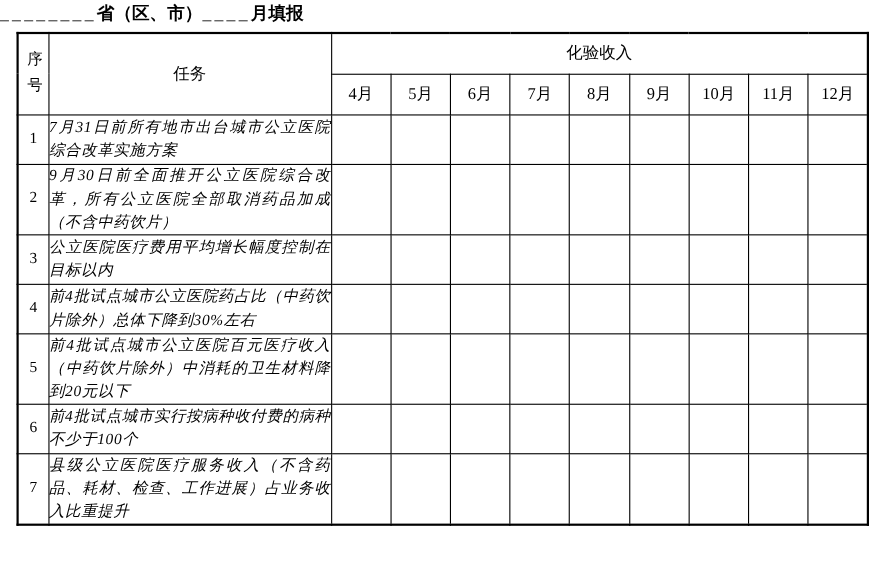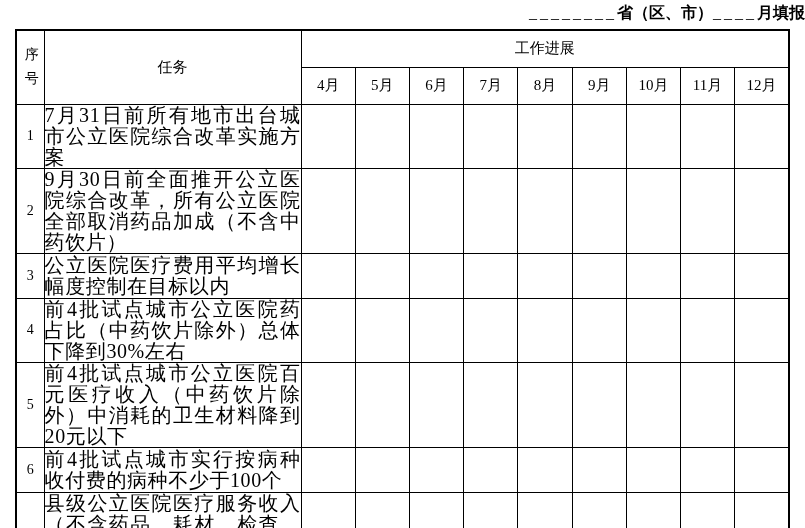--- a/index.html
+++ b/index.html
@@ -17,21 +17,21 @@
   .doc-title {
     margin: 10px 0 0 0;
     text-align: center;
     font-size: 24px;
     font-weight: bold;
     line-height: 28px;
     letter-spacing: 1px;
   }
   .doc-subtitle {
     margin-top: 2px;
-    text-align: right;
+    text-align: left;
     font-size: 16px;
     font-weight: bold;
     line-height: 22px;
   }
   .doc-subtitle .blank {
     letter-spacing: 3px;
     font-weight: normal;
   }
   table.form {
     width: 775px;
@@ -62,27 +62,28 @@
     word-break: break-all;
     line-height: 24px;
     font-size: 14px;
     text-align: right;
   }
   td.idx {
     text-align: center;
     font-size: 14px;
   }
   td.task {
-    font-size: 20px;
+    font-size: 14px;
     line-height: 21px;
     padding: 1px 5px;
     text-align: justify;
     text-justify: inter-character;
     letter-spacing: 0.6px;
     vertical-align: middle;
+    font-style: italic;
   }
   tr.h2l { height: 45px; }
   tr.h3l { height: 64px; }
 </style>
 </head>
 <body>
 
 <div>
 
 
@@ -103,21 +104,21 @@
         <col class="c-month">
         <col class="c-month">
         <col class="c-month">
     </colgroup>
     <thead>
       <tr class="hdr1">
         <th rowspan="2">
             <div class="idx-wrap">序号</div>
           </th>
         <th rowspan="2">任务</th>
-        <th colspan="9">工作进展</th>
+        <th colspan="9">化验收入</th>
       </tr>
       <tr class="hdr2">
         <th>4月</th>
         <th>5月</th>
         <th>6月</th>
         <th>7月</th>
         <th>8月</th>
         <th>9月</th>
         <th>10月</th>
         <th>11月</th>

